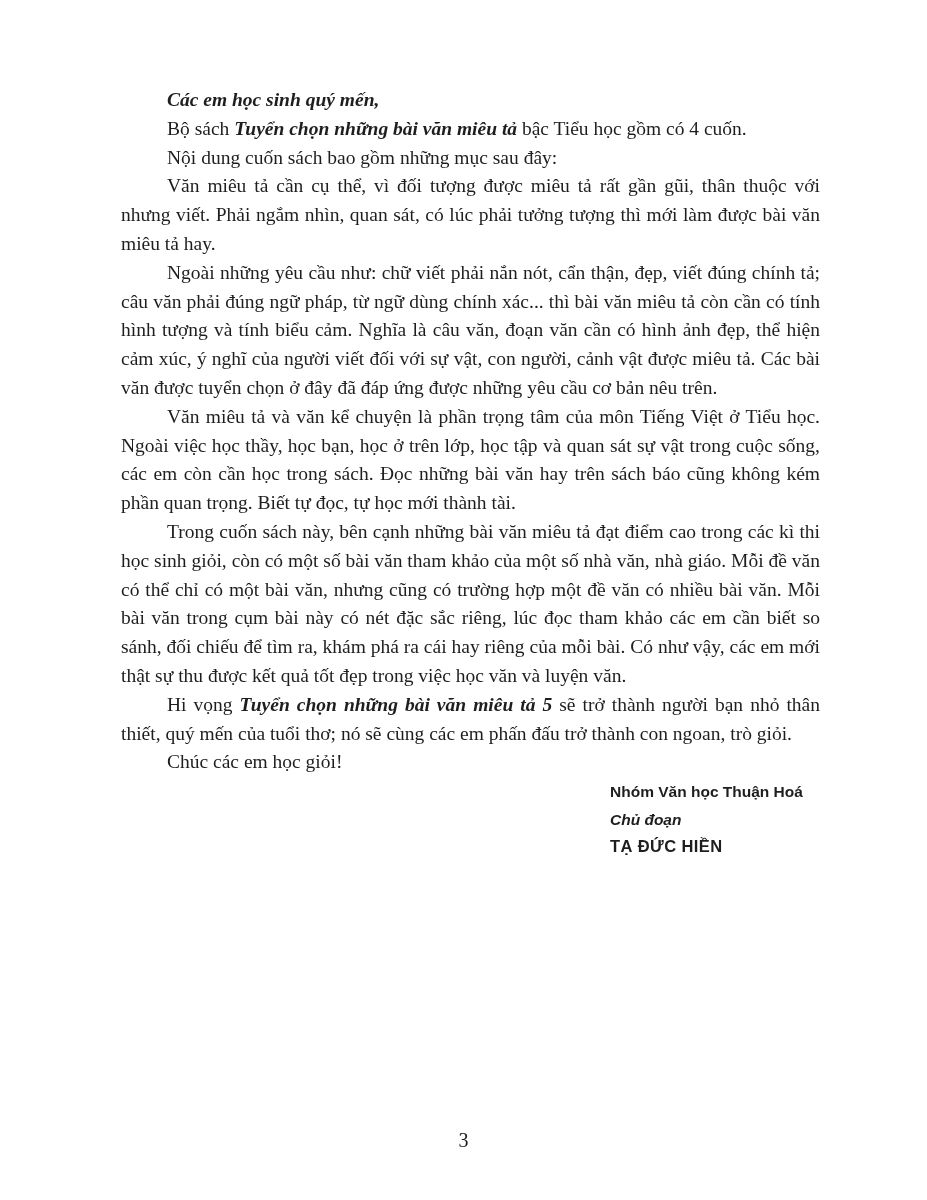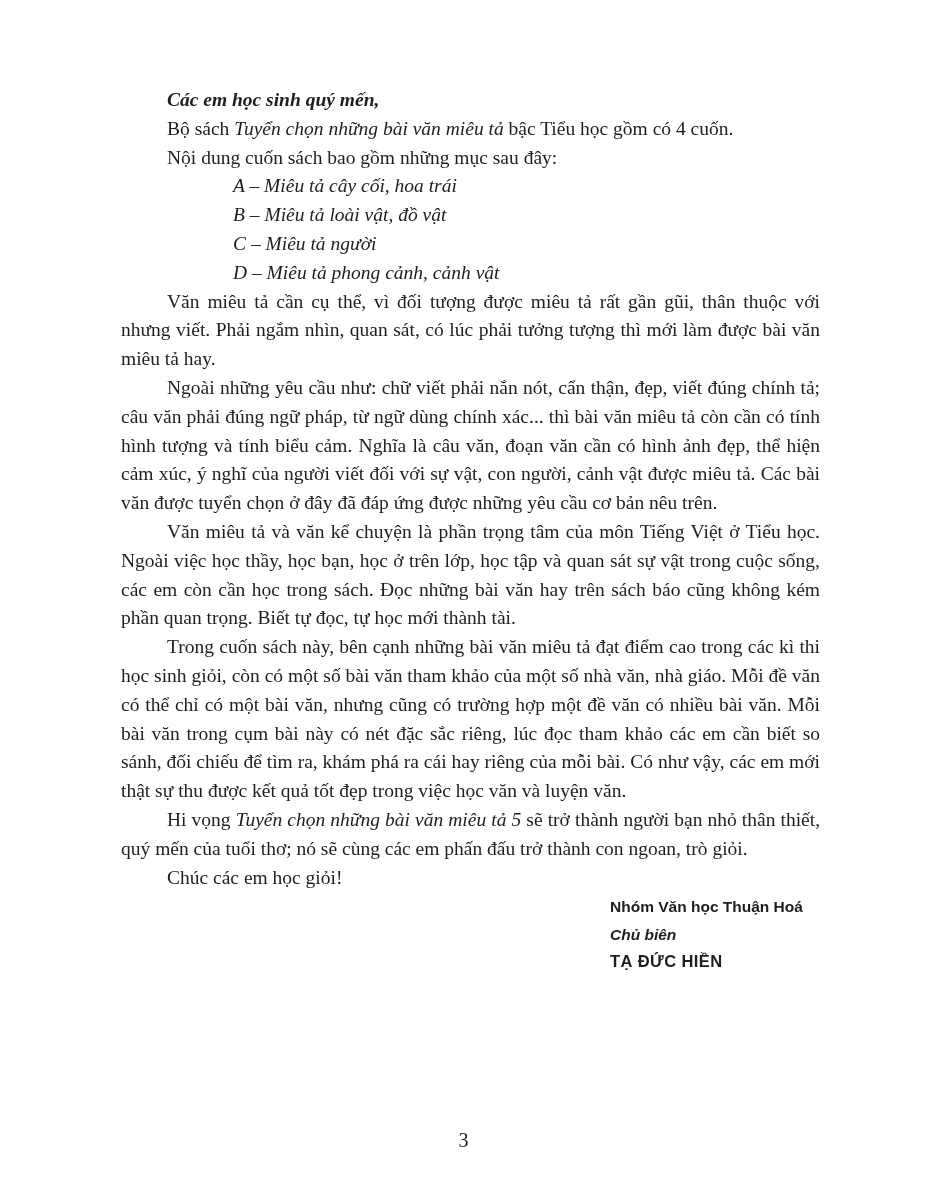--- a/index.html
+++ b/index.html
@@ -21,21 +21,21 @@
       font-size: 19.5px;
       line-height: 28.8px;
       text-align: justify;
     }
     .para { text-indent: 46px; }
     .salutation {
       font-weight: bold;
       font-style: italic;
       text-align: left;
     }
-    .bi { font-weight: normal; font-style: italic; }
+    .bi { font-weight: bold; font-style: italic; }
     .section-list {
       padding-left: 112px;
       font-style: italic;
       text-align: left;
     }
     .section-item { text-indent: 0; }
     .closing { text-align: left; }
     .signature {
       margin-top: 1px;
       margin-left: auto;
@@ -65,41 +65,35 @@
 <div class="page">
   <div class="content">
 
     <p class="para salutation">Các em học sinh quý mến,</p>
 
     <p class="para"><span>Bộ sách </span><span class="bi">Tuyển chọn những bài văn miêu tả</span><span> bậc Tiểu học gồm có 4 cuốn.</span></p>
 
 
     <p class="para">Nội dung cuốn sách bao gồm những mục sau đây:</p>
 
-    <div class="section-list">
-      <p class="section-item">A – Miêu tả cây cối, hoa trái</p>
-      <p class="section-item">B – Miêu tả loài vật, đồ vật</p>
-      <p class="section-item">C – Miêu tả người</p>
-      <p class="section-item">D – Miêu tả phong cảnh, cảnh vật</p>
-    </div>
 
     <p class="para">Văn miêu tả cần cụ thể, vì đối tượng được miêu tả rất gần gũi, thân thuộc với nhưng viết. Phải ngắm nhìn, quan sát, có lúc phải tưởng tượng thì mới làm được bài văn miêu tả hay.</p>
 
     <p class="para">Ngoài những yêu cầu như: chữ viết phải nắn nót, cẩn thận, đẹp, viết đúng chính tả; câu văn phải đúng ngữ pháp, từ ngữ dùng chính xác... thì bài văn miêu tả còn cần có tính hình tượng và tính biểu cảm. Nghĩa là câu văn, đoạn văn cần có hình ảnh đẹp, thể hiện cảm xúc, ý nghĩ của người viết đối với sự vật, con người, cảnh vật được miêu tả. Các bài văn được tuyển chọn ở đây đã đáp ứng được những yêu cầu cơ bản nêu trên.</p>
 
     <p class="para">Văn miêu tả và văn kể chuyện là phần trọng tâm của môn Tiếng Việt ở Tiểu học. Ngoài việc học thầy, học bạn, học ở trên lớp, học tập và quan sát sự vật trong cuộc sống, các em còn cần học trong sách. Đọc những bài văn hay trên sách báo cũng không kém phần quan trọng. Biết tự đọc, tự học mới thành tài.</p>
 
     <p class="para">Trong cuốn sách này, bên cạnh những bài văn miêu tả đạt điểm cao trong các kì thi học sinh giỏi, còn có một số bài văn tham khảo của một số nhà văn, nhà giáo. Mỗi đề văn có thể chỉ có một bài văn, nhưng cũng có trường hợp một đề văn có nhiều bài văn. Mỗi bài văn trong cụm bài này có nét đặc sắc riêng, lúc đọc tham khảo các em cần biết so sánh, đối chiếu để tìm ra, khám phá ra cái hay riêng của mỗi bài. Có như vậy, các em mới thật sự thu được kết quả tốt đẹp trong việc học văn và luyện văn.</p>
 
     <p class="para"><span>Hi vọng </span><span class="bi">Tuyển chọn những bài văn miêu tả 5</span><span> sẽ trở thành người bạn nhỏ thân thiết, quý mến của tuổi thơ; nó sẽ cùng các em phấn đấu trở thành con ngoan, trò giỏi.</span></p>
 
     <p class="para closing">Chúc các em học giỏi!</p>
 
     <div class="signature">
       <p class="sig-group">Nhóm Văn học Thuận Hoá</p>
-      <p class="sig-role">Chủ biên</p>
+      <p class="sig-role">Chủ đoạn</p>
       <p class="sig-name">TẠ ĐỨC HIỀN</p>
     </div>
 
   </div>
 
   <div class="page-number">3</div>
 </div>
 
 </body></html>

